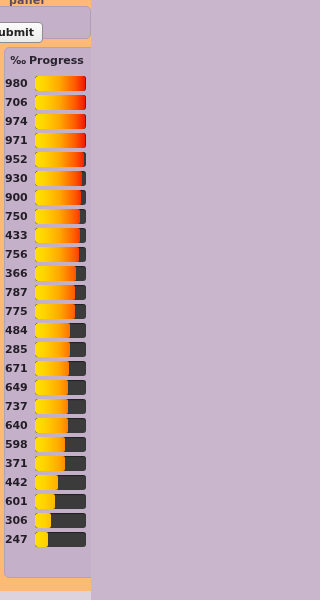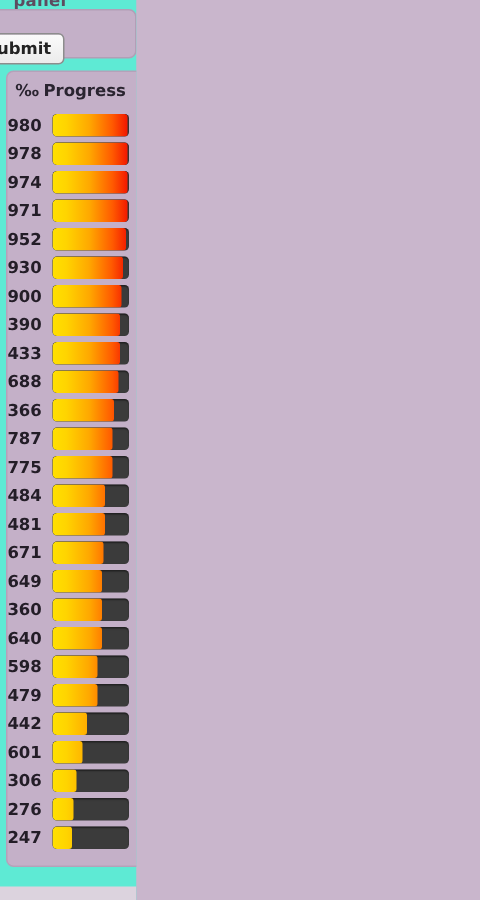--- a/index.html
+++ b/index.html
@@ -9,21 +9,21 @@
     height: 600px;
     overflow: hidden;
     background: #c9b6cc;
     font-family: "DejaVu Sans", sans-serif;
   }
 
   #app {
     position: relative;
     width: 91px;
     height: 600px;
-    background: #5eead4;
+    background: #fdba74;
     overflow: hidden;
   }
 
   
   .page-heading {
     position: absolute;
     left: 0;
     top: -5px;
     width: 91px;
     height: 12px;
@@ -176,21 +176,21 @@
     </div>
 
     <div class="bar-list">
         <div class="bar-row">
           <div class="bar-value">980</div>
           <div class="bar-track">
             <div class="bar-fill" style="width: 98%; background-size: 102.041% 100%;"></div>
           </div>
         </div>
         <div class="bar-row">
-          <div class="bar-value">978</div>
+          <div class="bar-value">706</div>
           <div class="bar-track">
             <div class="bar-fill" style="width: 97.8%; background-size: 102.249% 100%;"></div>
           </div>
         </div>
         <div class="bar-row">
           <div class="bar-value">974</div>
           <div class="bar-track">
             <div class="bar-fill" style="width: 97.4%; background-size: 102.669% 100%;"></div>
           </div>
         </div>
@@ -212,33 +212,33 @@
             <div class="bar-fill" style="width: 93%; background-size: 107.527% 100%;"></div>
           </div>
         </div>
         <div class="bar-row">
           <div class="bar-value">900</div>
           <div class="bar-track">
             <div class="bar-fill" style="width: 90%; background-size: 111.111% 100%;"></div>
           </div>
         </div>
         <div class="bar-row">
-          <div class="bar-value">390</div>
+          <div class="bar-value">750</div>
           <div class="bar-track">
             <div class="bar-fill" style="width: 88%; background-size: 113.636% 100%;"></div>
           </div>
         </div>
         <div class="bar-row">
           <div class="bar-value">433</div>
           <div class="bar-track">
             <div class="bar-fill" style="width: 87.9%; background-size: 113.766% 100%;"></div>
           </div>
         </div>
         <div class="bar-row">
-          <div class="bar-value">688</div>
+          <div class="bar-value">756</div>
           <div class="bar-track">
             <div class="bar-fill" style="width: 85.8%; background-size: 116.55% 100%;"></div>
           </div>
         </div>
         <div class="bar-row">
           <div class="bar-value">366</div>
           <div class="bar-track">
             <div class="bar-fill" style="width: 80.5%; background-size: 124.224% 100%;"></div>
           </div>
         </div>
@@ -254,83 +254,77 @@
             <div class="bar-fill" style="width: 77.5%; background-size: 129.032% 100%;"></div>
           </div>
         </div>
         <div class="bar-row">
           <div class="bar-value">484</div>
           <div class="bar-track">
             <div class="bar-fill" style="width: 69.2%; background-size: 144.509% 100%;"></div>
           </div>
         </div>
         <div class="bar-row">
-          <div class="bar-value">481</div>
+          <div class="bar-value">285</div>
           <div class="bar-track">
             <div class="bar-fill" style="width: 69.1%; background-size: 144.718% 100%;"></div>
           </div>
         </div>
         <div class="bar-row">
           <div class="bar-value">671</div>
           <div class="bar-track">
             <div class="bar-fill" style="width: 67.1%; background-size: 149.031% 100%;"></div>
           </div>
         </div>
         <div class="bar-row">
           <div class="bar-value">649</div>
           <div class="bar-track">
             <div class="bar-fill" style="width: 64.9%; background-size: 154.083% 100%;"></div>
           </div>
         </div>
         <div class="bar-row">
-          <div class="bar-value">360</div>
+          <div class="bar-value">737</div>
           <div class="bar-track">
             <div class="bar-fill" style="width: 64.1%; background-size: 156.006% 100%;"></div>
           </div>
         </div>
         <div class="bar-row">
           <div class="bar-value">640</div>
           <div class="bar-track">
             <div class="bar-fill" style="width: 64%; background-size: 156.25% 100%;"></div>
           </div>
         </div>
         <div class="bar-row">
           <div class="bar-value">598</div>
           <div class="bar-track">
             <div class="bar-fill" style="width: 59.8%; background-size: 167.224% 100%;"></div>
           </div>
         </div>
         <div class="bar-row">
-          <div class="bar-value">479</div>
+          <div class="bar-value">371</div>
           <div class="bar-track">
             <div class="bar-fill" style="width: 59.1%; background-size: 169.205% 100%;"></div>
           </div>
         </div>
         <div class="bar-row">
           <div class="bar-value">442</div>
           <div class="bar-track">
             <div class="bar-fill" style="width: 44.2%; background-size: 226.244% 100%;"></div>
           </div>
         </div>
         <div class="bar-row">
           <div class="bar-value">601</div>
           <div class="bar-track">
             <div class="bar-fill" style="width: 38.5%; background-size: 259.74% 100%;"></div>
           </div>
         </div>
         <div class="bar-row">
           <div class="bar-value">306</div>
           <div class="bar-track">
             <div class="bar-fill" style="width: 30.6%; background-size: 326.797% 100%;"></div>
-          </div>
-        </div>
-        <div class="bar-row">
-          <div class="bar-value">276</div>
-          <div class="bar-track">
-            <div class="bar-fill" style="width: 27.6%; background-size: 362.319% 100%;"></div>
           </div>
         </div>
         <div class="bar-row">
           <div class="bar-value">247</div>
           <div class="bar-track">
             <div class="bar-fill" style="width: 24.7%; background-size: 404.858% 100%;"></div>
           </div>
         </div>
       </div>
 

